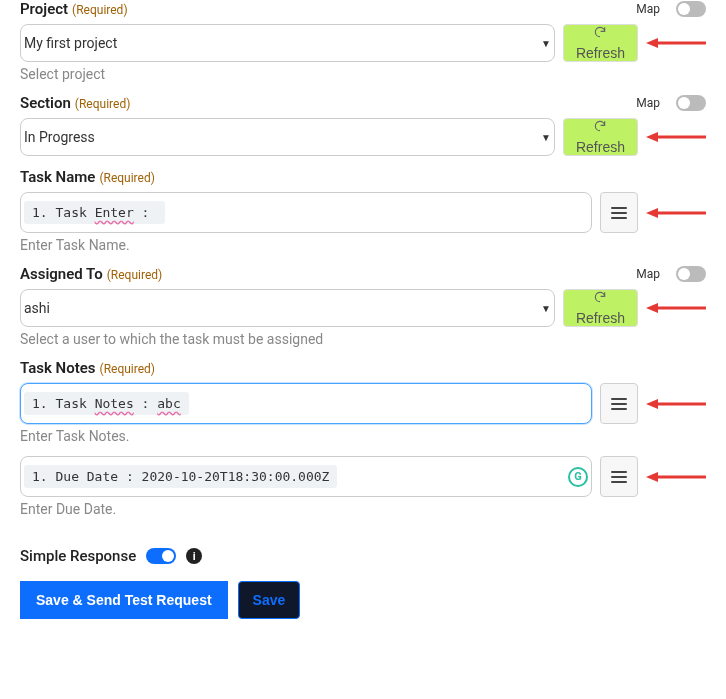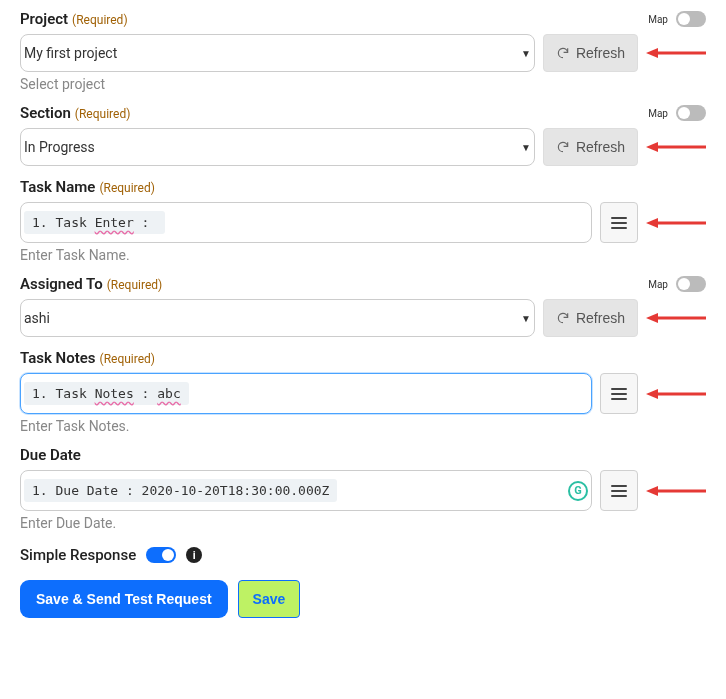--- a/index.html
+++ b/index.html
@@ -4,31 +4,31 @@
 <style>
   * { box-sizing: border-box; }
   body {
     font-family: -apple-system, BlinkMacSystemFont, "Segoe UI", Roboto, sans-serif;
     background: #fff;
     margin: 0;
     padding: 0 20px 20px 20px;
     color: #333;
     width: 726px;
   }
-  .field-block { margin-top: 10px; margin-bottom: 12px; }
+  .field-block { margin-bottom: 12px; }
   .label-row {
     display: flex;
     justify-content: space-between;
     align-items: center;
     margin-bottom: 6px;
   }
   .label-left { display: flex; align-items: baseline; gap: 4px; }
   .label-title { font-weight: 600; font-size: 15px; color: #222; }
   .required { color: #a16207; font-size: 12px; }
-  .map-group { display: flex; align-items: center; gap: 8px; font-size: 10px; color: #333; }
+  .map-group { display: flex; align-items: center; gap: 16px; font-size: 12px; color: #333; }
   .toggle {
     width: 30px; height: 16px; border-radius: 10px;
     background: #bbb; position: relative; cursor: pointer;
     display: inline-block;
   }
   .toggle::after {
     content: ""; position: absolute; width: 12px; height: 12px;
     border-radius: 50%; background: #fff; top: 2px; left: 2px;
   }
   .toggle.on { background: #0d6efd; }
@@ -39,23 +39,23 @@
     border: 1px solid #ccc; border-radius: 8px;
     padding: 8px 3px; min-height: 38px;
     font-size: 14px; display: flex; align-items: center;
     justify-content: space-between;
     background: #fff;
   }
   .text-control { justify-content: flex-start; gap: 8px; }
   .text-control.highlighted { border-color: #4aa3ff; box-shadow: 0 0 0 1px rgba(74,163,255,.3); }
   .caret { font-size: 10px; color: #333; }
   .refresh-btn {
-    border: 1px solid #ddd; border-radius: 4px; background: #e5e5e5;
+    border: 1px solid #ddd; border-radius: 4px; background: #bef264;
     padding: 0 12px; display: inline-flex; align-items: center; gap: 6px;
-    color: #555; font-size: 14px; cursor: pointer; min-height: 38px;
+    color: #555; font-size: 14px; cursor: pointer; min-height: 38px; flex-direction: column;
   }
   .refresh-btn svg { width: 14px; height: 14px; }
   .hamburger-btn {
     border: 1px solid #d0d0d0; border-radius: 4px; background: #f7f7f7;
     width: 38px; min-height: 38px; display: inline-flex;
     align-items: center; justify-content: center; cursor: pointer;
   }
   .hamburger-btn .bars {
     display: flex; flex-direction: column; gap: 3px;
   }
@@ -73,34 +73,34 @@
     text-decoration: underline wavy #e86aa6;
     text-decoration-skip-ink: none;
     text-underline-offset: 3px;
   }
   .g-icon {
     margin-left: auto; width: 20px; height: 20px; border-radius: 50%;
     border: 2px solid #2bbfa3; display: inline-flex; align-items: center;
     justify-content: center; color: #2bbfa3; font-weight: 700; font-size: 11px;
   }
   .simple-response-row {
-    display: flex; align-items: center; gap: 10px; margin-top: 15px; margin-bottom: 16px;
+    display: flex; align-items: center; gap: 10px; margin-top: 30px; margin-bottom: 16px;
   }
   .info-icon {
     display: inline-flex; width: 16px; height: 16px; border-radius: 50%;
     background: #222; color: #fff; font-size: 11px; font-weight: 700;
     align-items: center; justify-content: center;
   }
   .action-row { display: flex; gap: 10px; }
   .btn-primary {
-    background: #0d6efd; color: #fff; border: none; border-radius: 9px;
+    background: #0d6efd; color: #fff; border: none; border-radius: 0;
     padding: 4px 16px; font-size: 14px; font-weight: 600; cursor: pointer;
   }
   .btn-secondary {
-    background: #bef264; color: #0d6efd; border: 1px solid #0d6efd; border-radius: 4px;
+    background: #0f172a; color: #0d6efd; border: 1px solid #0d6efd; border-radius: 4px;
     padding: 10px 14px; font-size: 14px; font-weight: 600; cursor: pointer;
   }
   .arrow-annot {
     width: 60px; display: inline-flex; align-items: center;
   }
   .arrow-annot svg { width: 60px; height: 14px; }
 </style>
 </head>
 <body>
 
@@ -217,20 +217,21 @@
         </svg>
       <span>Refresh</span>
     </button>
     <span class="arrow-annot">
       <svg viewBox="0 0 60 14">
           <line x1="60" y1="7" x2="10" y2="7" stroke="#e53935" stroke-width="3"></line>
           <polygon points="0,7 12,2 12,12" fill="#e53935"></polygon>
         </svg>
     </span>
   </div>
+  <div class="helper">Select a user to which the task must be assigned</div>
 </div>
 
 <div class="field-block">
   <div class="label-row">
     <div class="label-left">
       <span class="label-title">Task Notes</span>
       <span class="required">(Required)</span>
     </div>
   </div>
   <div class="input-row">
@@ -248,25 +249,20 @@
       <svg viewBox="0 0 60 14">
           <line x1="60" y1="7" x2="10" y2="7" stroke="#e53935" stroke-width="3"></line>
           <polygon points="0,7 12,2 12,12" fill="#e53935"></polygon>
         </svg>
     </span>
   </div>
   <div class="helper">Enter Task Notes.</div>
 </div>
 
 <div class="field-block">
-  <div class="label-row">
-    <div class="label-left">
-      <span class="label-title">Due Date</span>
-    </div>
-  </div>
   <div class="input-row">
     <div class="text-control">
       <span class="chip"><span class="num">1.</span><span> Due Date : 2020-10-20T18:30:00.000Z</span></span>
       <span class="g-icon">G</span>
     </div>
     <button class="hamburger-btn">
       <span class="bars">
           <span></span>
           <span></span>
           <span></span>

